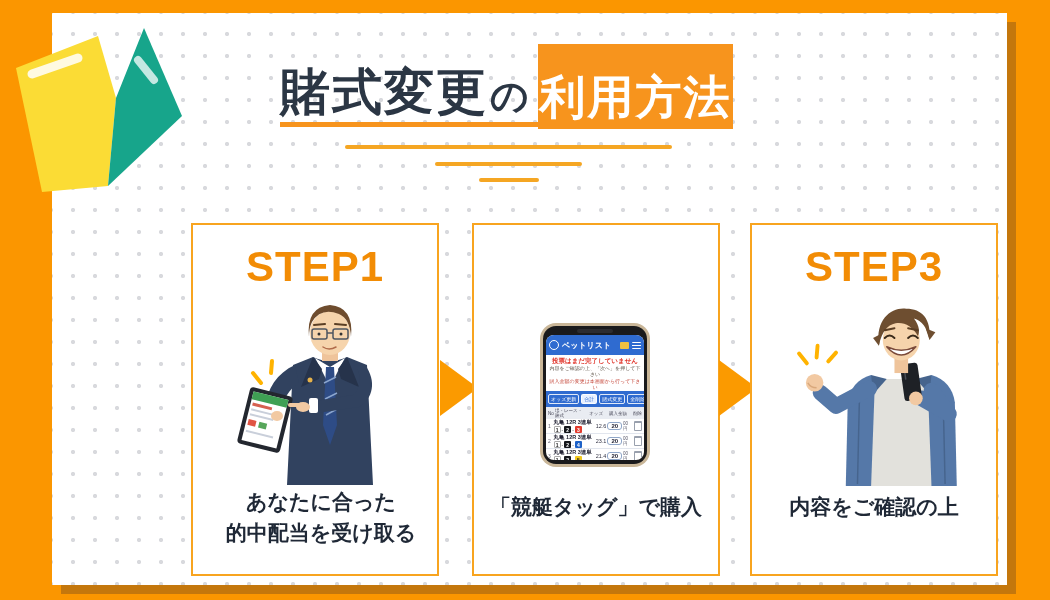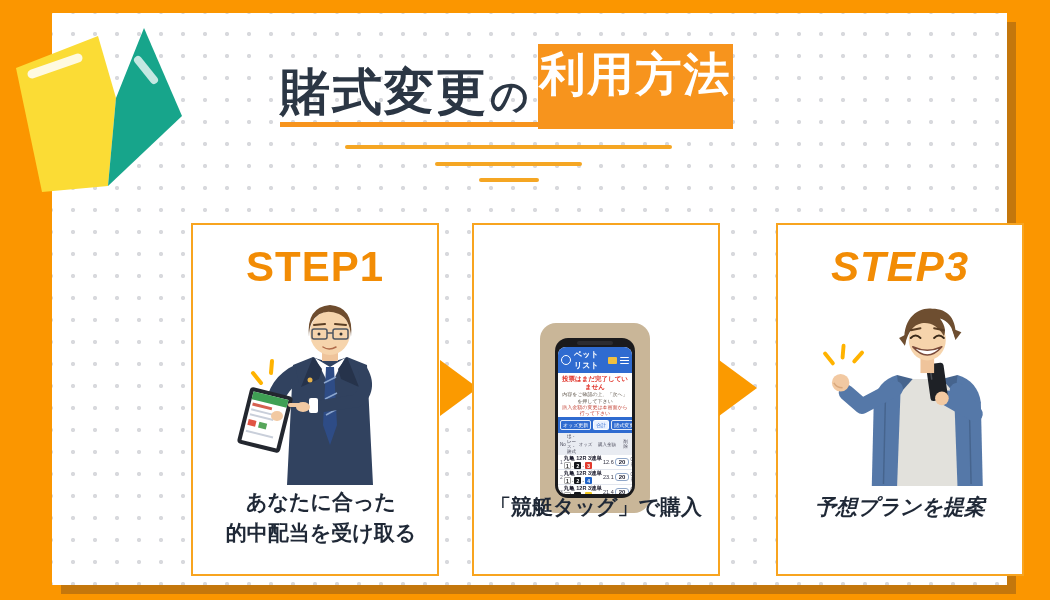--- a/index.html
+++ b/index.html
@@ -15,44 +15,44 @@
     background-size:22px 22px;background-position:10px 10px;
     box-shadow:9px 9px 0 rgba(151,94,21,.55);
   }
   
   .title-dark{position:absolute;left:228px;top:46px;display:flex;align-items:baseline;
     color:#2B3644;font-weight:900;white-space:nowrap;}
   .title-dark .big{font-size:50px;letter-spacing:2px;}
   .title-dark .small{font-size:38px;margin-left:2px;}
   .title-underline{position:absolute;left:228px;top:109px;width:258px;height:5px;background:#F7941D;}
   .title-box{position:absolute;left:486px;top:31px;width:195px;height:85px;background:#F7941D;
-    display:flex;align-items:flex-start;justify-content:center;color:#fff;font-size:46px;
+    display:flex;align-items:flex-end;justify-content:center;color:#fff;font-size:46px;
     font-weight:900;letter-spacing:2px;white-space:nowrap;}
   .deco{position:absolute;height:4px;background:#F5A623;border-radius:2px;}
   .deco1{left:293px;top:132px;width:327px;}
   .deco2{left:383px;top:149px;width:147px;}
   .deco3{left:427px;top:165px;width:60px;}
   
   .card{position:absolute;top:210px;width:248px;height:353px;background:#fff;
     border:2px solid #F8A41F;box-sizing:border-box;text-align:center;}
-  .card1{left:139px;}.card2{left:420px;}.card3{left:724px;font-style:italic;}
+  .card1{left:139px;}.card2{left:420px;}.card3{left:698px;}
   .step{margin-top:18px;font-size:42px;font-weight:900;color:#F28C05;letter-spacing:1px;}
   .caption{position:absolute;left:0;right:0;font-weight:800;font-size:21px;color:#1F2836;line-height:1.45;}
   .cap-low{bottom:26px;padding-left:12px;}.cap-mid{bottom:52px;}
   .arrow{position:absolute;top:347px;width:0;height:0;
     border-top:28px solid transparent;border-bottom:28px solid transparent;
     border-left:38px solid #FB9A00;}
   .arrow1{left:388px;}.arrow2{left:667px;}
   .illus{position:absolute;pointer-events:none;}
   .illus1{left:16px;top:70px;}
   .illus3{left:18px;top:76px;}
   .book{position:absolute;left:2px;top:8px;}
   
-  .phone{position:absolute;left:66px;top:98px;width:110px;height:190px;background:#C9B698;
-    border-radius:16px;padding:15px;box-sizing:border-box;text-align:left;}
+  .phone{position:absolute;left:66px;top:98px;width:110px;height:144px;background:#C9B698;
+    border-radius:16px;padding:3px;box-sizing:border-box;text-align:left;}
   .bezel{background:#1A1A1C;border-radius:13px;width:100%;height:100%;box-sizing:border-box;
     padding:9px 3px 4px 3px;position:relative;}
   .notch{position:absolute;top:3px;left:50%;transform:translateX(-50%);
     width:36px;height:4px;background:#2c2c30;border-radius:2px;}
   .screen{background:#fff;border-radius:8px;overflow:hidden;width:100%;height:100%;
     box-sizing:border-box;display:flex;flex-direction:column;}
   .p-header{background:#2F6BD0;color:#fff;display:flex;align-items:center;gap:3px;
     padding:2px 3px;flex:0 0 16px;}
   .p-back{width:8px;height:8px;border:1px solid #fff;border-radius:50%;flex:0 0 auto;}
   .p-title{font-size:8px;font-weight:bold;flex:1;}
@@ -334,21 +334,21 @@
         <line x1="110" y1="30" x2="120" y2="28"></line>
         <line x1="134" y1="28" x2="144" y2="30"></line>
       </g>
       <g fill="none" stroke="#3A2A1A" stroke-width="2" stroke-linecap="round">
         <path d="M110,38 Q115,33 120,38"></path>
         <path d="M134,38 Q139,33 144,38"></path>
       </g>
       <path d="M112,47 Q127,64 142,47 Q127,54 112,47 Z" fill="#ffffff" stroke="#7A4A3A" stroke-width="1.5" stroke-linejoin="round"></path>
     </svg>
     <div class="caption cap-mid">
-      <div>予想プランを提案</div>
+      <div>内容をご確認の上</div>
     </div>
   </div>
 
 </div>
 
 <svg class="book" width="190" height="200" viewBox="0 0 190 200">
   <path d="M14,60 L96,28 L114,90 L106,178 L40,184 Z" fill="#FBDC35"></path>
   <path d="M114,90 L142,20 L180,108 L106,178 Z" fill="#17A58B"></path>
   <line x1="30" y1="66" x2="76" y2="50" stroke="rgba(255,255,255,0.85)" stroke-width="9" stroke-linecap="round"></line>
   <line x1="136" y1="52" x2="152" y2="72" stroke="rgba(255,255,255,0.75)" stroke-width="8" stroke-linecap="round"></line>

